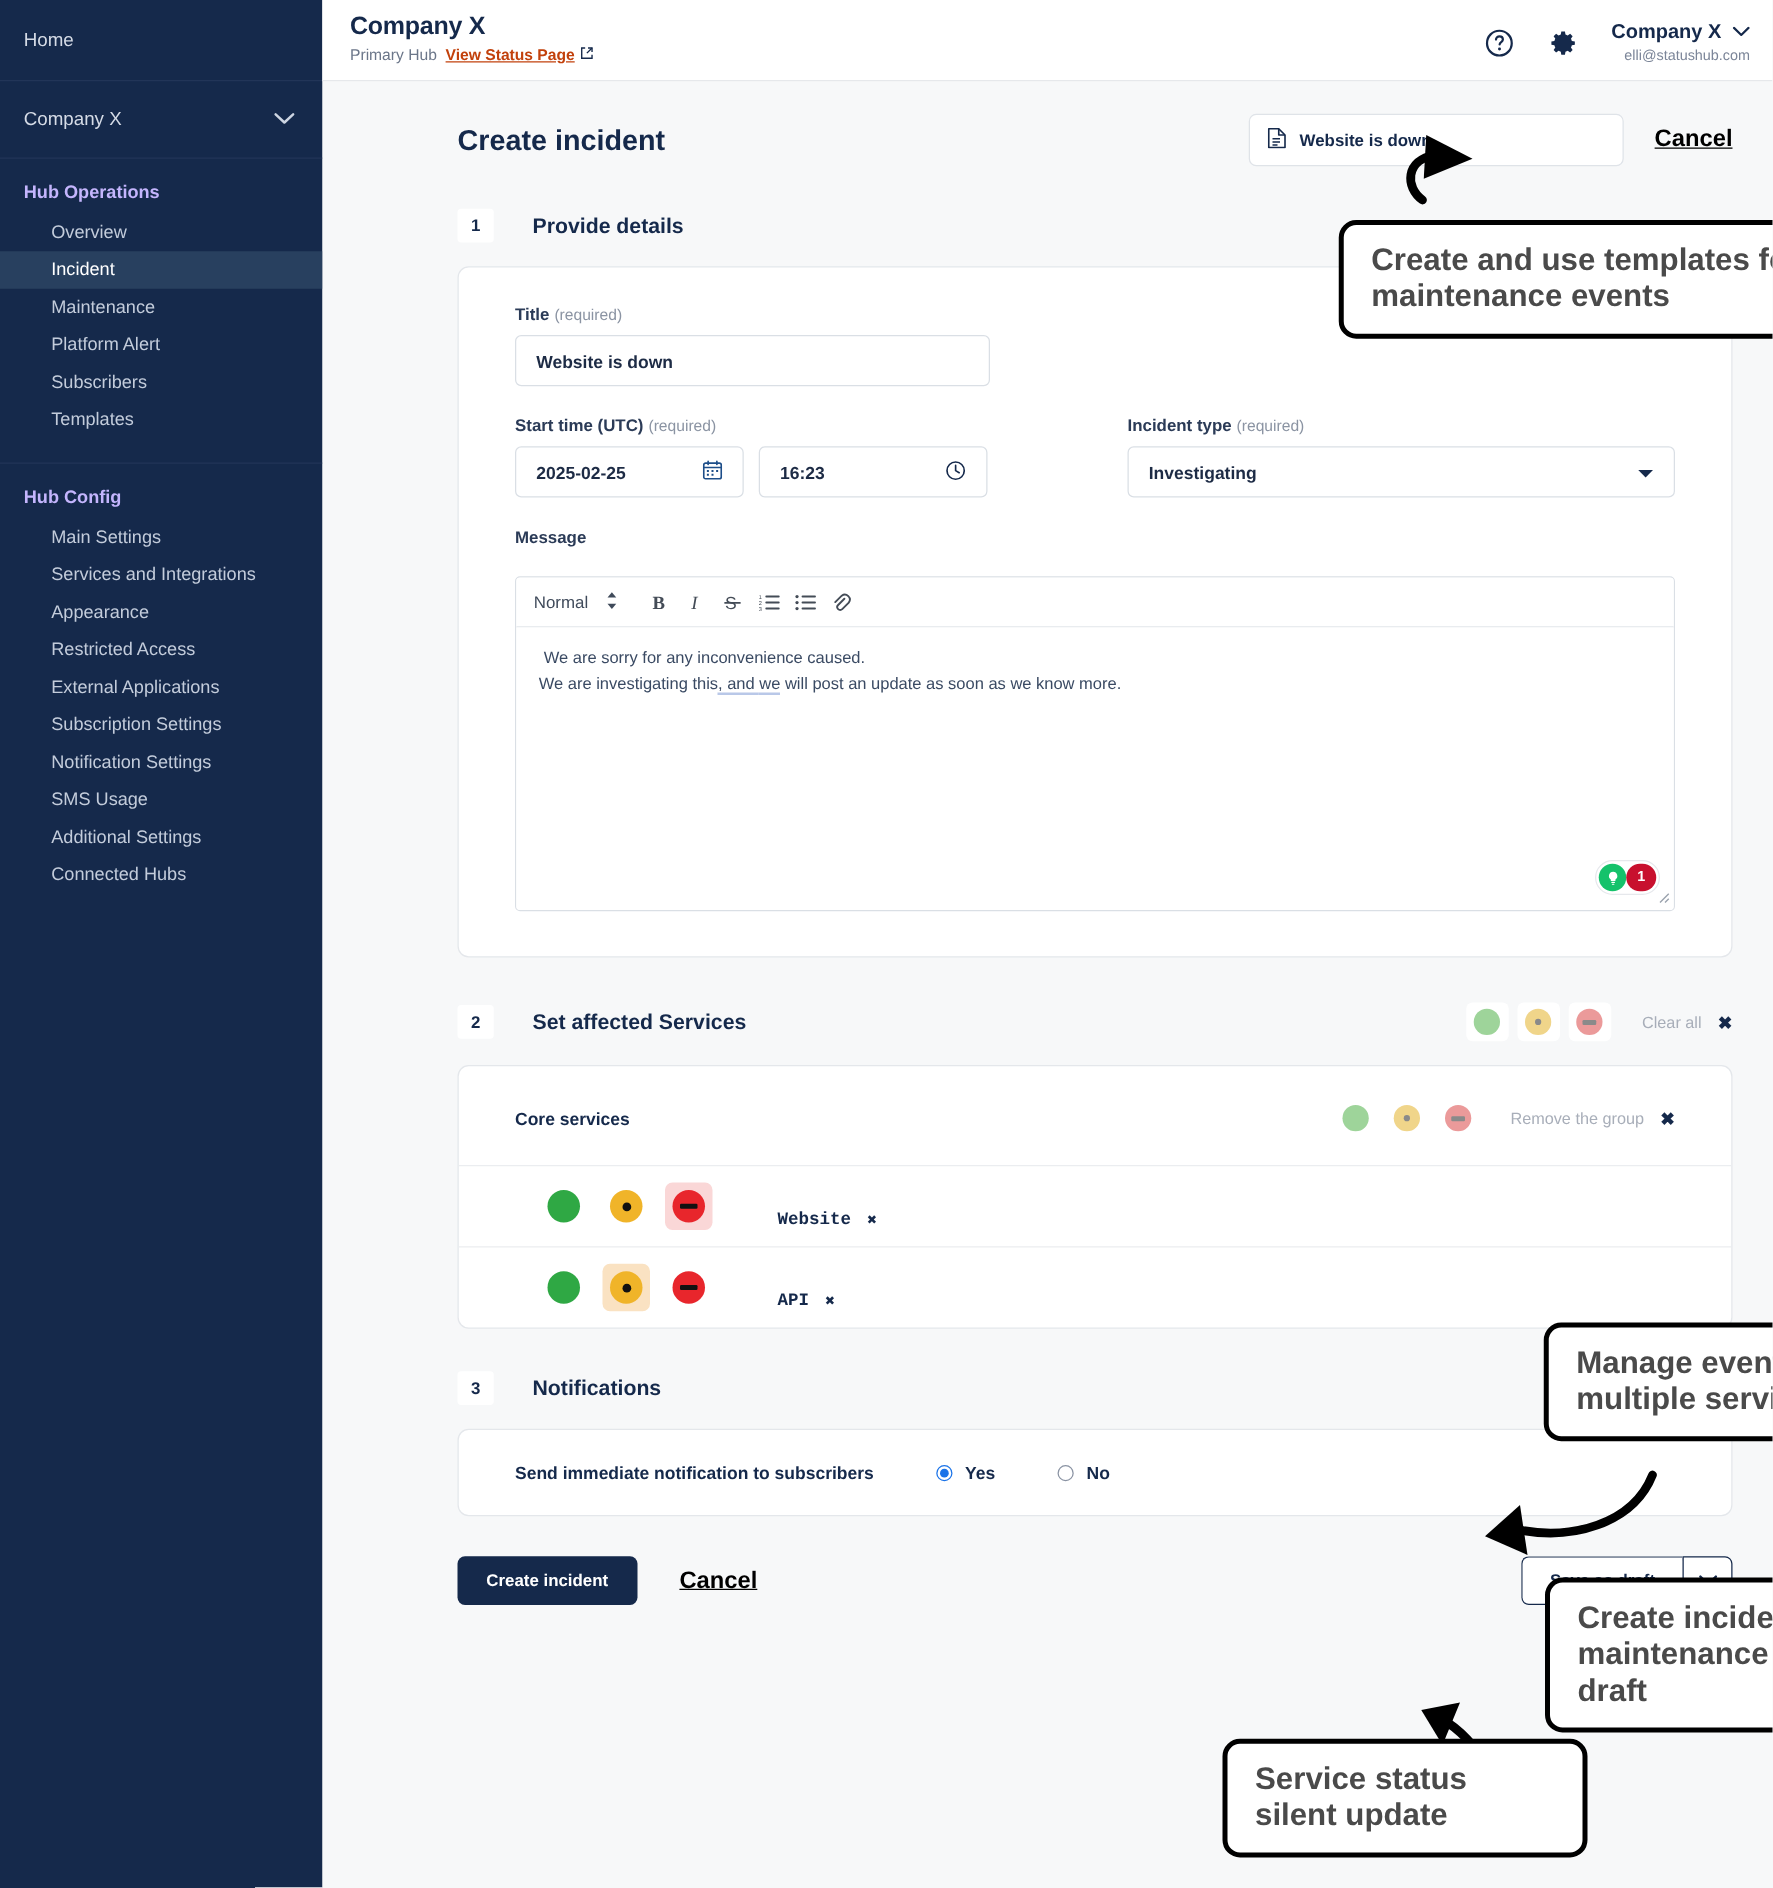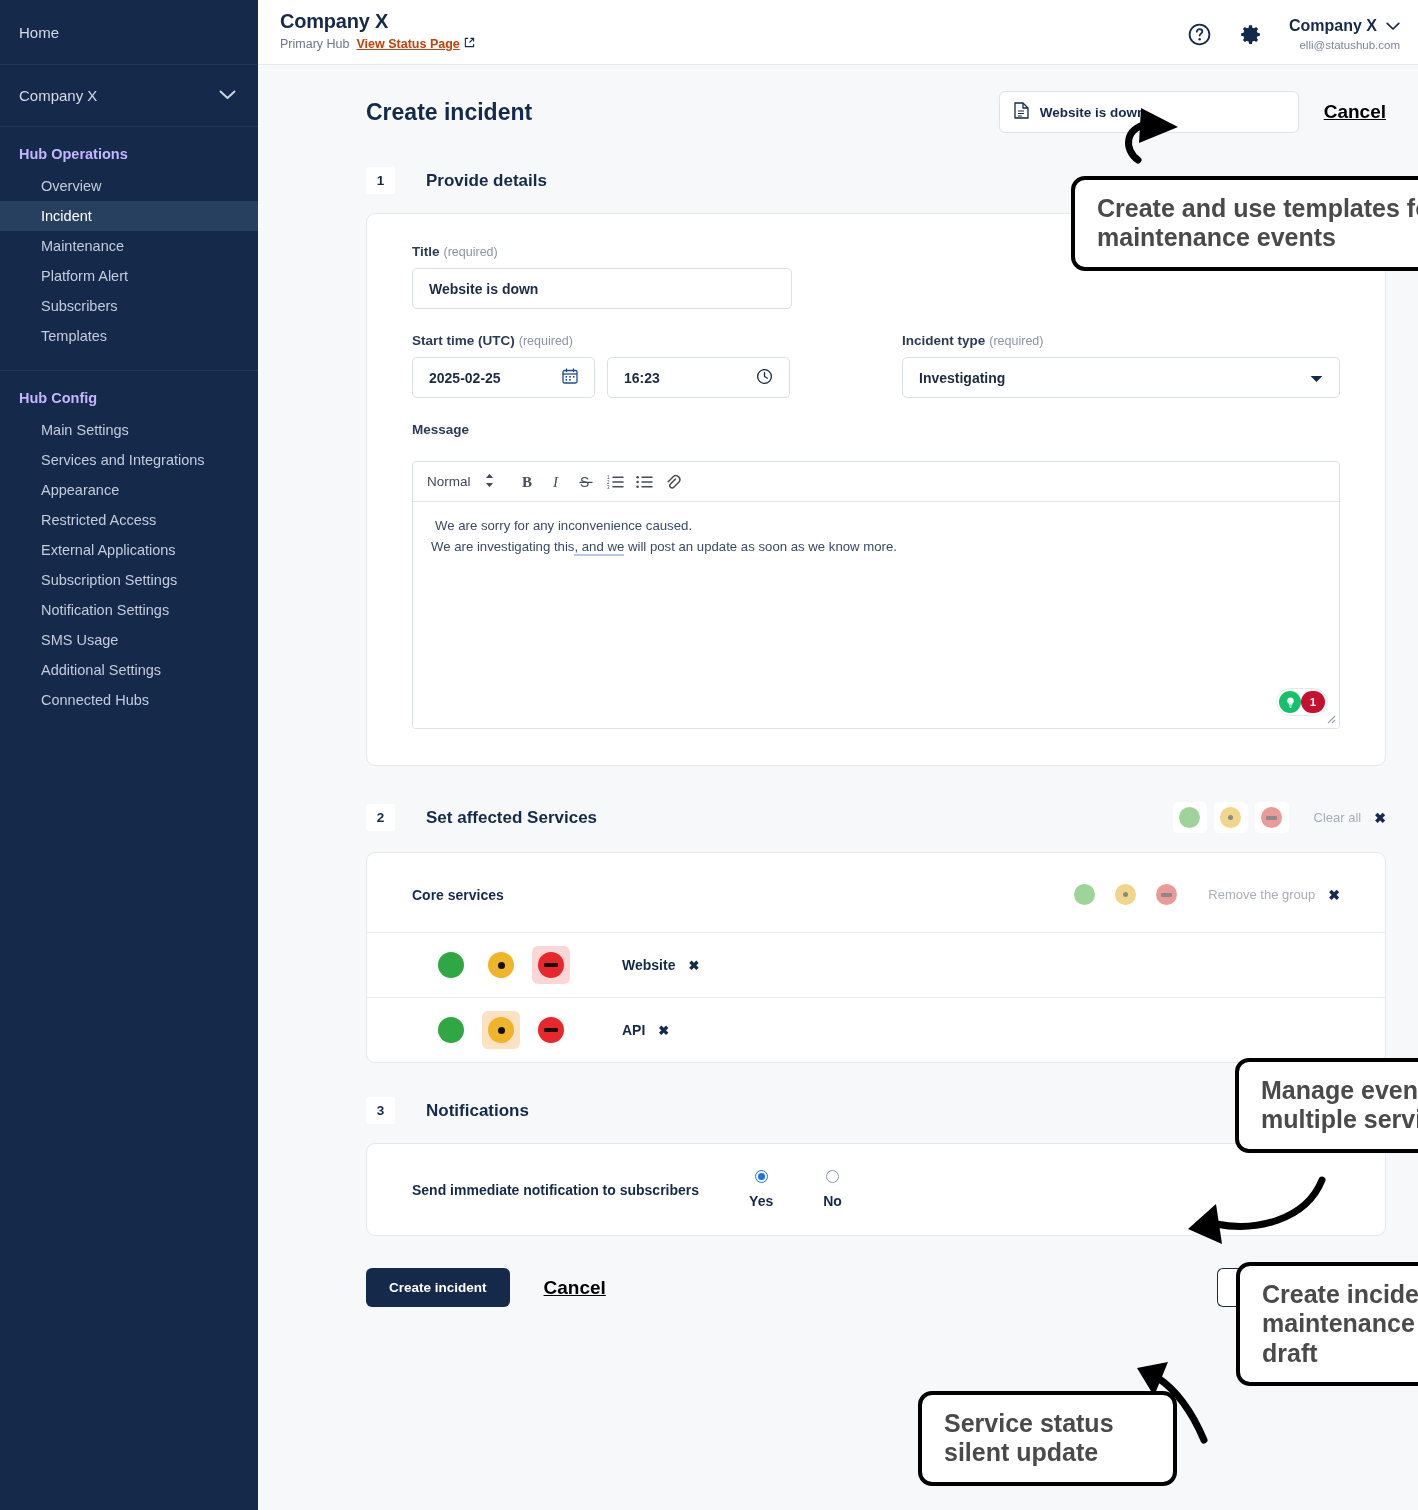--- a/index.html
+++ b/index.html
@@ -141,21 +141,21 @@
   .sec2-head { display:flex; align-items:center; justify-content: space-between; margin-top: 36px;}
   .sec2-left { display:flex; align-items:center; gap: 31px; }
   .sec2-right { display:flex; align-items:center; gap: 25px; }
   .muted-action { font-size: 13px; color: #a8aeb9; display:flex; align-items:center; gap: 13px; cursor:pointer;}
   .muted-action .x { color: #15294b; font-size: 14px; font-weight: 700; }
 
   .grp-head { display:flex; align-items:center; justify-content: space-between; padding: 26px 45px 22px 45px;}
   .grp-title { font-size: 14px; font-weight: 700; color: #15294b; }
 
   .svc-row {
-    display: flex; align-items: center; padding: 13px 45px; border-top: 1px solid #ebedf0;
+    display: flex; align-items: flex-end; padding: 13px 45px; border-top: 1px solid #ebedf0; font-family: Liberation Mono, monospace;
   }
   .svc-chips { display: flex; gap: 12px; width: 170px; margin-left: 20px;}
   .svc-chip { width: 38px; height: 38px; border-radius: 6px; display:flex;align-items:center;justify-content:center;}
   .svc-chip.sel-r { background: #fad7d7; }
   .svc-chip.sel-y { background: #fae2c2; }
   .sdot { width: 26px; height: 26px; border-radius: 50%; display:flex;align-items:center;justify-content:center;}
   .sdot.g { background: #2fa844; }
   .sdot.y { background: #f0b429; }
   .sdot.r { background: #e8262c; }
   .sdot-y-in { width: 7px; height: 7px; border-radius: 50%; background: #111; }
@@ -166,21 +166,21 @@
   .select-services-wrap { display:flex; justify-content:center; padding: 24px 0 34px 0; border-top: 1px solid #ebedf0;}
   .btn-dark {
     background: #15294b; color: #fff; border: none; border-radius: 6px;
     height: 37px; padding: 0 22px; font-size: 13.5px; font-weight: 600;
     font-family: "Liberation Sans", sans-serif; cursor: pointer;
   }
 
   .notif-card { margin-top: 19px; padding: 26px 45px; display:flex; align-items:center; }
   .notif-label { font-size: 14px; font-weight: 700; color: #15294b; }
   .radio-group { display:flex; align-items:center; gap: 50px; margin-left: 50px;}
-  .radio { display:flex; align-items:center; gap: 10px; font-size: 14px; font-weight:600; color:#15294b; cursor:pointer;flex-direction:column;}
+  .radio { display:flex; align-items:center; gap: 10px; font-size: 14px; font-weight:600; color:#15294b; cursor:pointer;}
   .rad { width: 13px; height: 13px; border-radius: 50%; border: 1px solid #8a93a3; background:#fff; display:flex;align-items:center;justify-content:center;}
   .rad.on { border: 1px solid #1a73e8; }
   .rad.on::after { content:''; width:7px;height:7px;border-radius:50%;background:#1a73e8; }
 
   .footer { display:flex; align-items:center; justify-content: space-between; margin-top: 32px; padding-bottom: 40px;}
   .footer-left { display:flex; align-items:center; gap: 34px;}
   .btn-primary {
     background: #15294b; color:#fff; border:none; border-radius:6px; height:39px; padding: 0 23px;
     font-size: 13.5px; font-weight: 600; font-family: "Liberation Sans", sans-serif; cursor:pointer;
   }
@@ -198,21 +198,21 @@
   
   .overlay { position:absolute; left:0; top:0; width:1418px; height:1510px; pointer-events:none; }
   .bubble {
     position:absolute; background:#fff; border: 4px solid #000; border-radius: 14px;
     font-size: 25px; font-weight: 700; color:#4a4a4a; line-height: 1.17;
     padding: 14px 22px; pointer-events:auto;
   }
   #bub1 { left: 813px; top: 176px; width: 583px; }
   #bub2 { left: 977px; top: 1058px; width: 386px; }
   #bub3 { left: 978px; top: 1262px; width: 387px; }
-  #bub4 { left: 660px; top: 1391px; width: 259px; }
+  #bub4 { left: 720px; top: 1391px; width: 292px; }
 </style>
 </head>
 <body>
 
 <div class="app">
 
   <nav class="sidebar">
     <div class="sb-home">
       <span>Home</span>
     </div>

